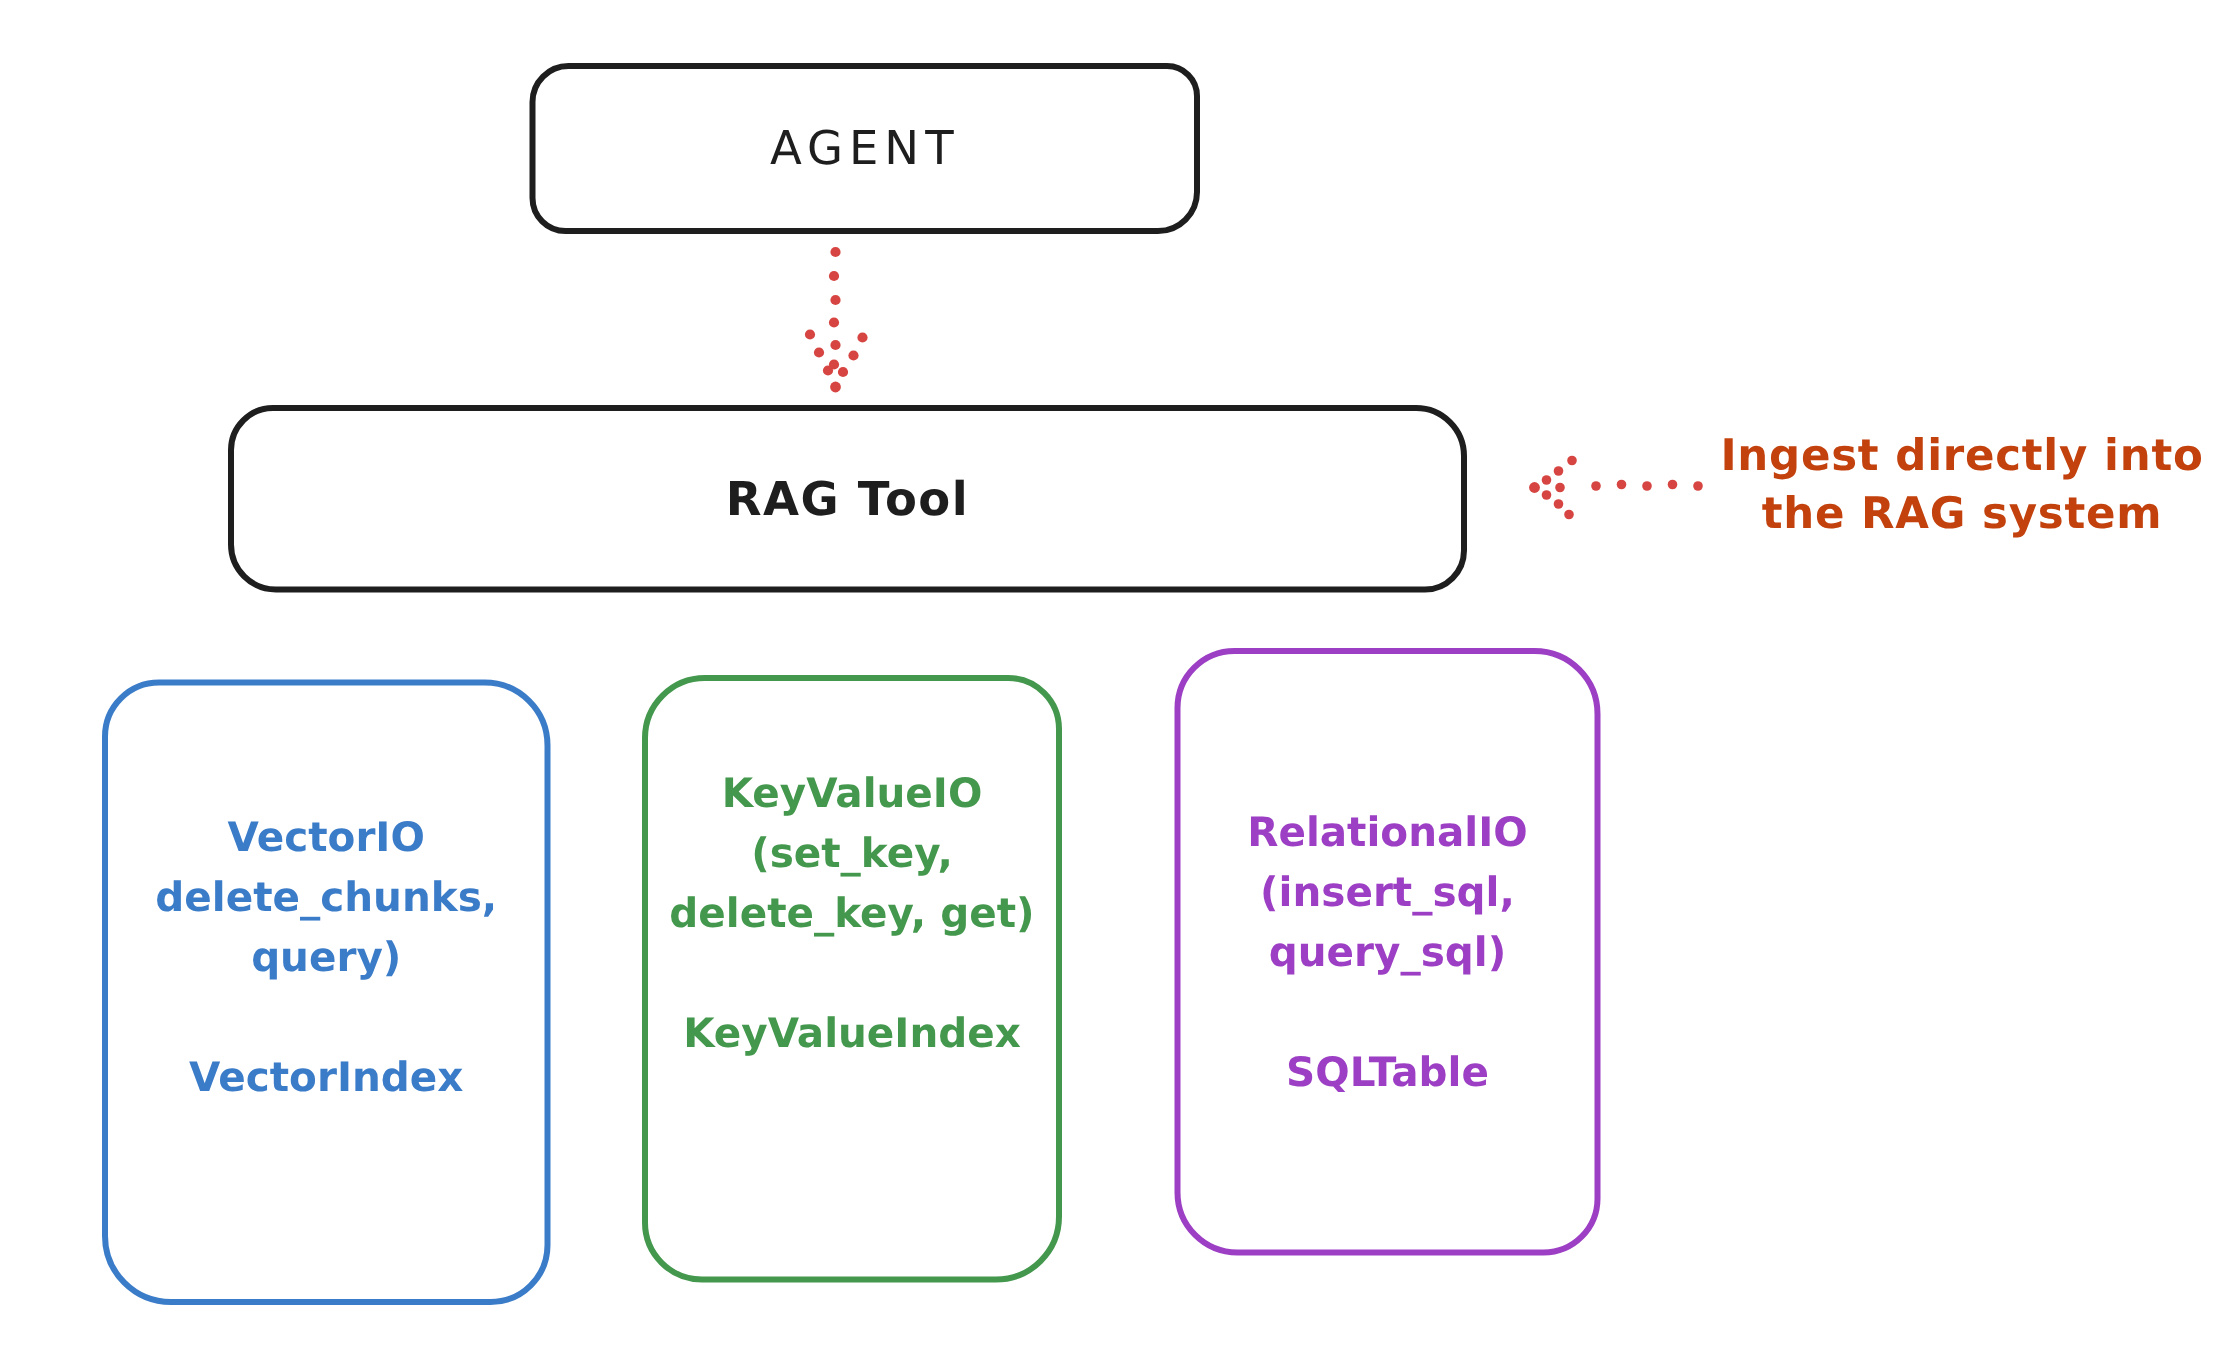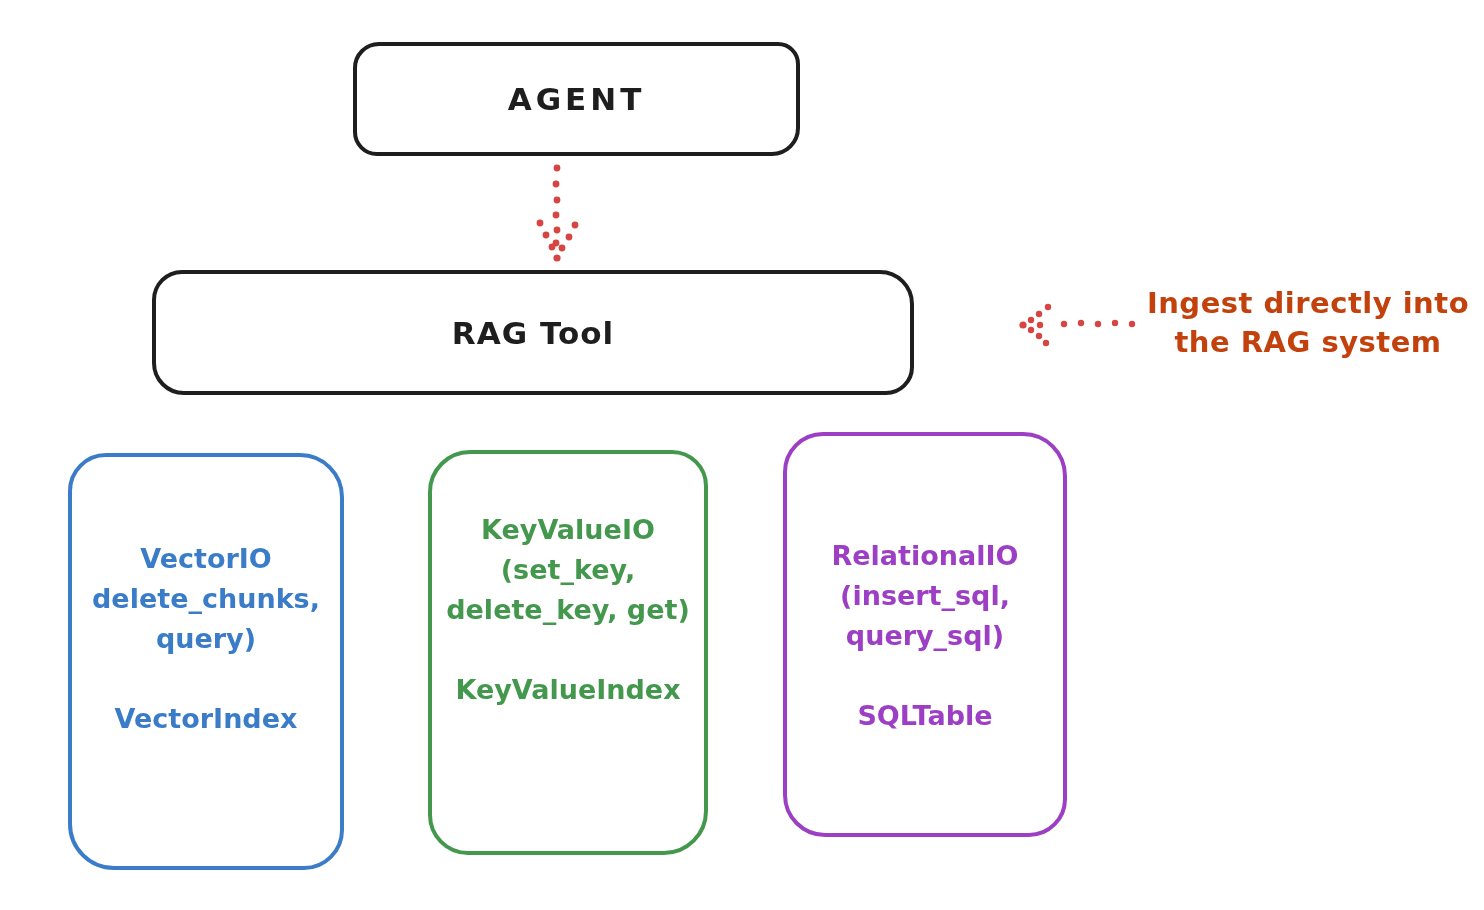--- a/index.html
+++ b/index.html
@@ -23,26 +23,26 @@
     align-items: center;
     justify-content: center;
     color: #1e1e1e;
     box-sizing: border-box;
   }
   .node-agent {
     left: 353px; top: 42px;
     width: 447px; height: 114px;
     border-radius: 26px 22px 28px 24px;
     font-size: 31px;
-    font-weight: 700;
+    font-weight: 400;
     letter-spacing: 4px;
   }
   .node-rag {
     left: 152px; top: 270px;
-    width: 762px; height: 125px;
+    width: 826px; height: 125px;
     border-radius: 30px 34px 28px 32px;
     font-size: 31px;
     font-weight: 600;
     letter-spacing: 1px;
   }
   .arrow-svg {
     position: absolute;
   }
   .arrow-down { left: 527px; top: 162px; }
   .arrow-left { left: 1016px; top: 298px; }
@@ -64,21 +64,21 @@
     display: flex;
     flex-direction: column;
     align-items: center;
     text-align: center;
     font-weight: 700;
     font-size: 27px;
     line-height: 40px;
   }
   .backend-vector {
     left: 68px; top: 453px;
-    width: 276px; height: 417px;
+    width: 299px; height: 417px;
     border: 4px solid #3b7cc9;
     border-radius: 38px 44px 40px 46px;
     color: #3b7cc9;
     padding-top: 82px;
   }
   .backend-keyvalue {
     left: 428px; top: 450px;
     width: 280px; height: 405px;
     border: 4px solid #44984d;
     border-radius: 42px 36px 44px 40px;

